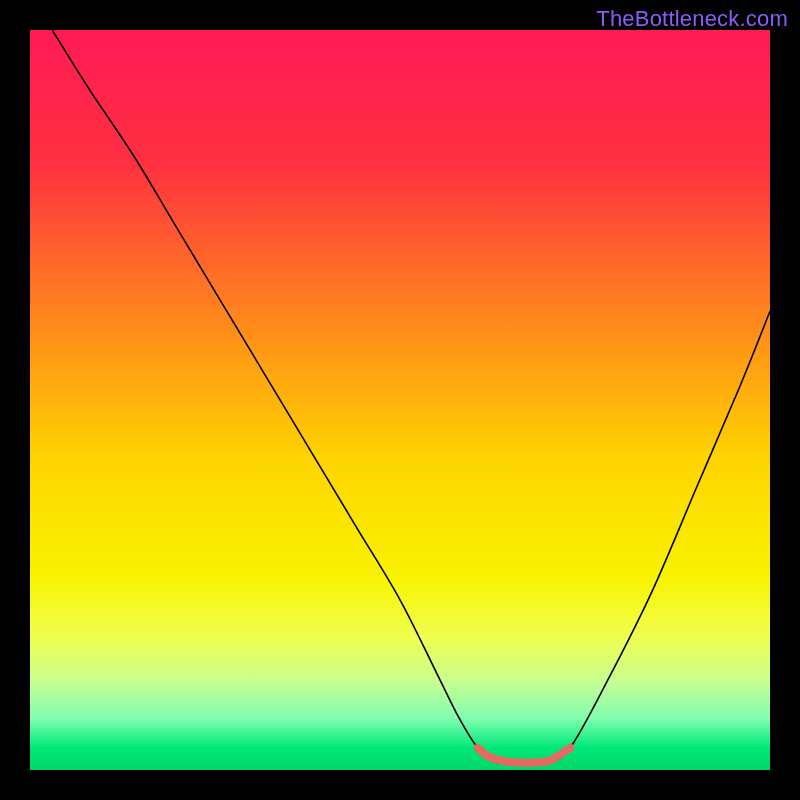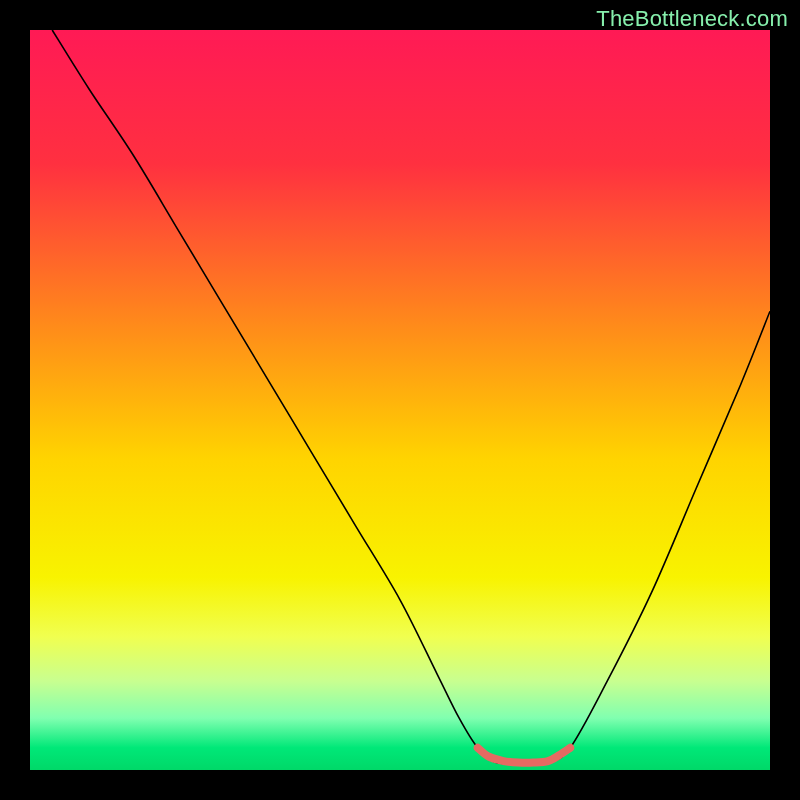--- a/index.html
+++ b/index.html
@@ -8,21 +8,21 @@
     background: #000;
     width: 800px;
     height: 800px;
     position: relative;
     font-family: Arial, Helvetica, sans-serif;
   }
   .watermark {
     position: absolute;
     top: 6px;
     right: 12px;
-    color: #86efac;
+    color: #8b5cf6;
     font-size: 22px;
     font-weight: 500;
     letter-spacing: 0.2px;
   }
   .frame {
     position: absolute;
     left: 30px;
     top: 30px;
     width: 740px;
     height: 740px;

